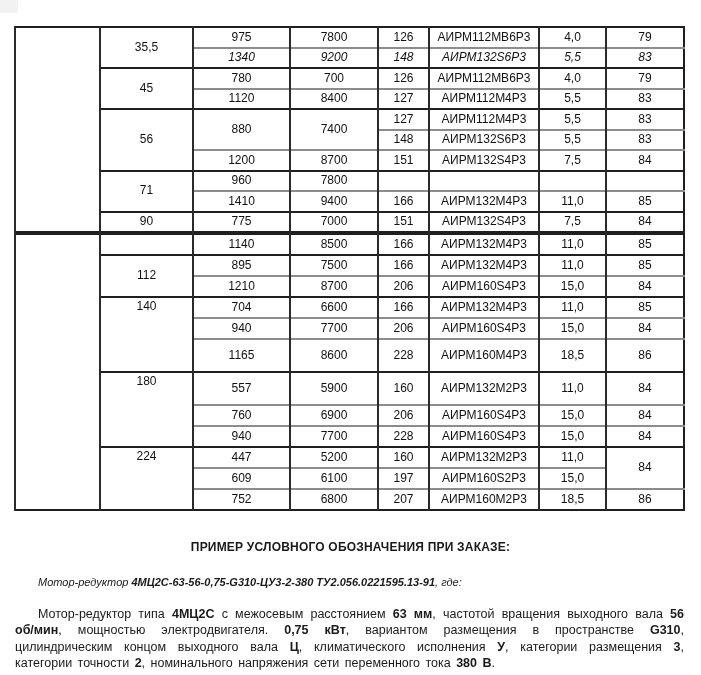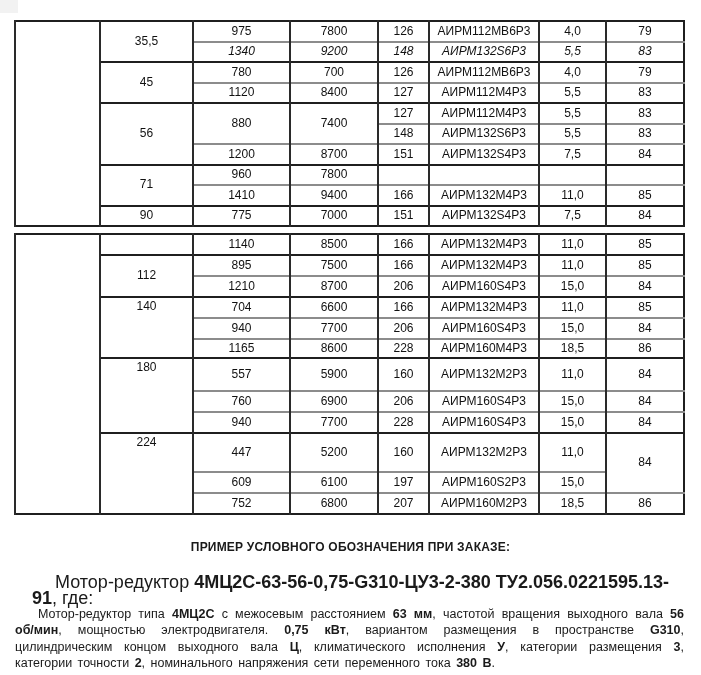--- a/index.html
+++ b/index.html
@@ -29,33 +29,34 @@
     vertical-align:middle;
     padding:0;
     line-height:1.1;
     overflow:hidden;
     white-space:nowrap;
     color:#111;
   }
   .spec-table tr.minor > td{border-top:2px solid #8c8c8c;}
   .spec-table tr.major > td{border-top:2px solid #1f1f1f;}
   .spec-table td.va-top{vertical-align:top;padding-top:2px;}
-  #table-1{top:20px;}
+  #table-1{top:26px;}
   #table-2{top:233px;}
   .heading{
     position:absolute;top:540px;left:0;width:701px;
     text-align:center;
     font-size:12px;font-weight:bold;
     letter-spacing:0.2px;
   }
   .order-line{
-    position:absolute;top:574px;left:32px;right:18px;
-    font-size:18px;
+    position:absolute;top:574px;left:15px;right:18px;
+    font-size:11px;
     text-indent:23px;
     line-height:16px;
+    font-style:italic;
   }
   .description{
     position:absolute;top:606px;left:15px;right:17px;
     font-size:12.5px;
     line-height:16.4px;
     text-align:justify;
     text-indent:23px;
     word-spacing:2px;
   }
   .b{font-weight:bold;}
@@ -213,21 +214,21 @@
         <td>85</td>
       </tr>
       <tr class="minor" style="height: 21px;">
         <td>940</td>
         <td>7700</td>
         <td>206</td>
         <td>АИРМ160S4Р3</td>
         <td>15,0</td>
         <td>84</td>
       </tr>
-      <tr class="minor" style="height: 19px; padding-left: 45px;">
+      <tr class="minor" style="height: 33px; padding-left: 45px;">
         <td>1165</td>
         <td>8600</td>
         <td>228</td>
         <td>АИРМ160М4Р3</td>
         <td>18,5</td>
         <td>86</td>
       </tr>
       <tr class="major" style="height: 33px;">
         <td rowspan="3" class="va-top">180</td>
         <td>557</td>
@@ -246,21 +247,21 @@
         <td>84</td>
       </tr>
       <tr class="minor" style="height: 21px;">
         <td>940</td>
         <td>7700</td>
         <td>228</td>
         <td>АИРМ160S4Р3</td>
         <td>15,0</td>
         <td>84</td>
       </tr>
-      <tr class="major" style="height: 39px;">
+      <tr class="major" style="height: 21px;">
         <td rowspan="3" class="va-top">224</td>
         <td>447</td>
         <td>5200</td>
         <td>160</td>
         <td>АИРМ132М2Р3</td>
         <td>11,0</td>
         <td rowspan="2">84</td>
       </tr>
       <tr class="minor" style="height: 21px; border-radius: 7px;">
         <td>609</td>

